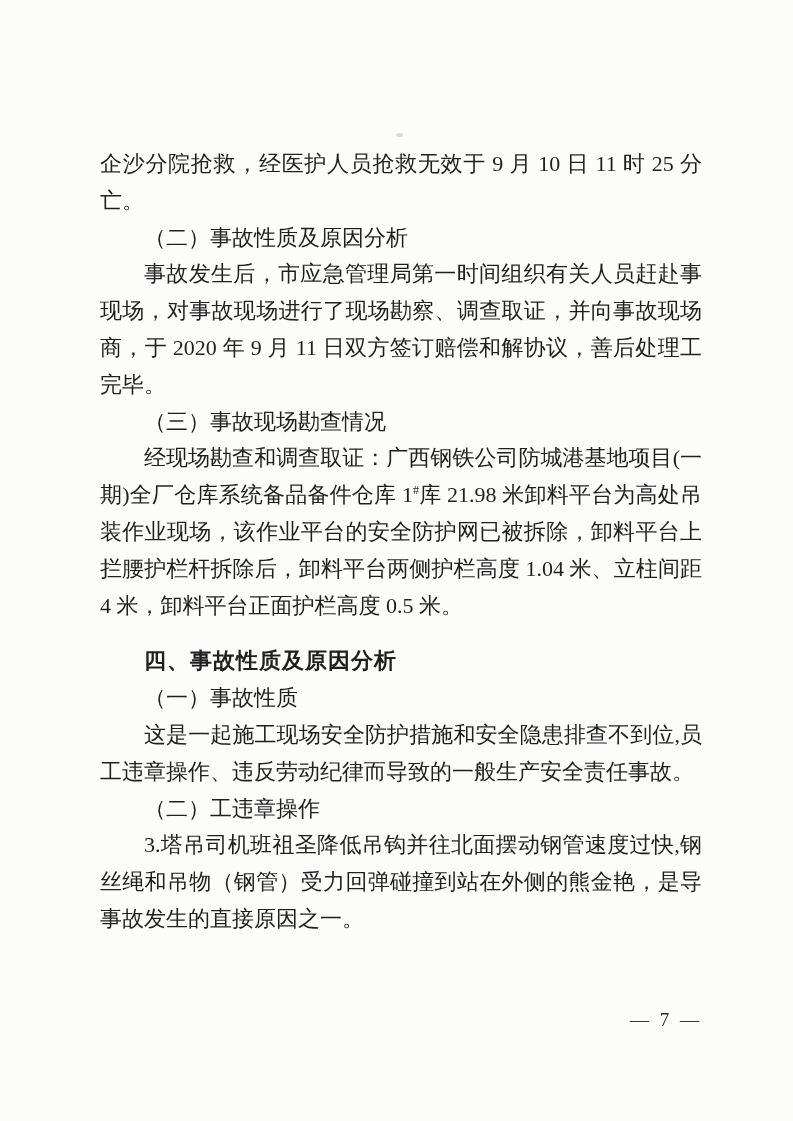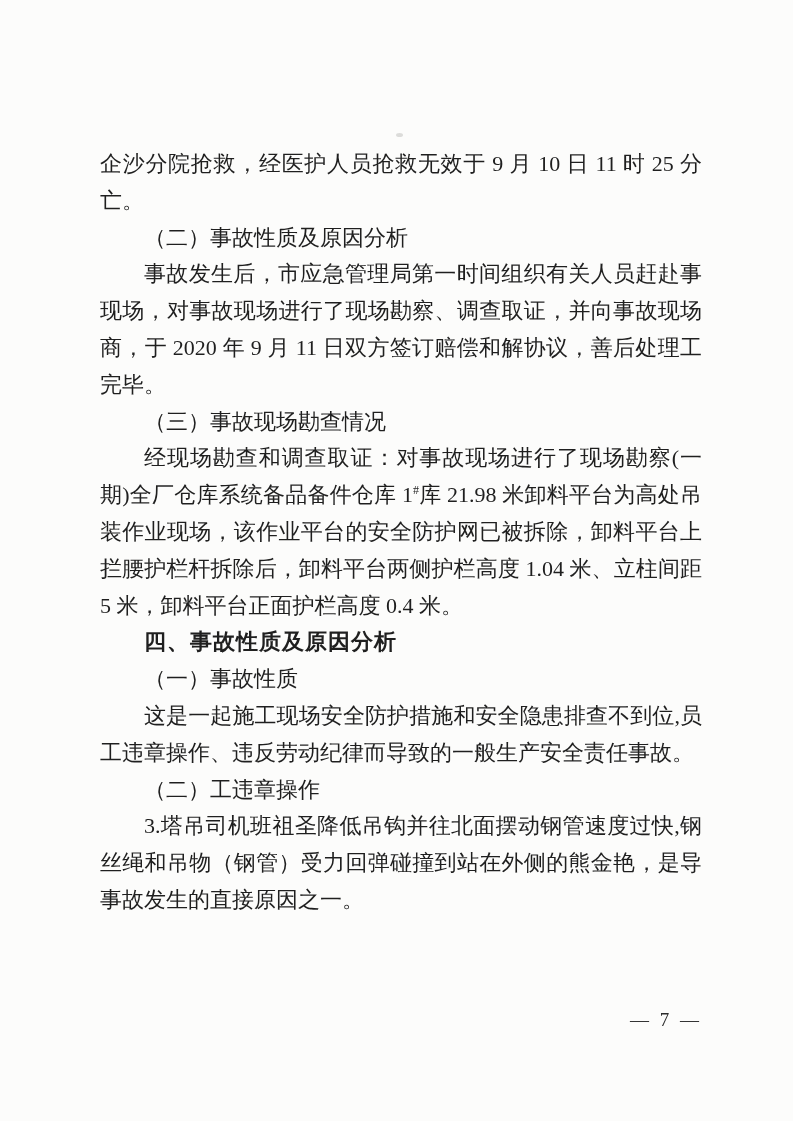--- a/index.html
+++ b/index.html
@@ -36,20 +36,21 @@
   .j {
     text-align-last: justify;
   }
   .ind {
     text-indent: 2em;
   }
   .h1 {
     font-family: "Liberation Sans", "DejaVu Sans", sans-serif;
     font-weight: bold;
     letter-spacing: 1px;
+    margin-top: 19px;
   }
   .sup {
     font-size: 12px;
     position: relative;
     top: -8px;
   }
   .pagenum {
     position: absolute;
     top: 1007px;
     left: 630px;
@@ -77,25 +78,25 @@
 
   <div class="content">
     <div class="l j">企沙分院抢救，经医护人员抢救无效于 9 月 10 日 11 时 25 分死</div>
     <div class="l">亡。</div>
     <div class="l ind">（二）事故性质及原因分析</div>
     <div class="l ind j">事故发生后，市应急管理局第一时间组织有关人员赶赴事故</div>
     <div class="l j">现场，对事故现场进行了现场勘察、调查取证，并向事故现场相</div>
     <div class="l j">商，于 2020 年 9 月 11 日双方签订赔偿和解协议，善后处理工作</div>
     <div class="l">完毕。</div>
     <div class="l ind">（三）事故现场勘查情况</div>
-    <div class="l ind j">经现场勘查和调查取证：对事故现场进行了现场勘察(一</div>
+    <div class="l ind j">经现场勘查和调查取证：广西钢铁公司防城港基地项目(一</div>
     <div class="l j"><span>期)全厂仓库系统备品备件仓库 1</span><span class="sup">#</span><span>库 21.98 米卸料平台为高处吊</span></div>
     <div class="l j">装作业现场，该作业平台的安全防护网已被拆除，卸料平台上部</div>
     <div class="l j">拦腰护栏杆拆除后，卸料平台两侧护栏高度 1.04 米、立柱间距</div>
-    <div class="l">5 米，卸料平台正面护栏高度 0.4 米。</div>
+    <div class="l">4 米，卸料平台正面护栏高度 0.5 米。</div>
     <div class="l ind h1">四、事故性质及原因分析</div>
     <div class="l ind">（一）事故性质</div>
     <div class="l ind j">这是一起施工现场安全防护措施和安全隐患排查不到位,员</div>
     <div class="l">工违章操作、违反劳动纪律而导致的一般生产安全责任事故。</div>
     <div class="l ind">（二）工违章操作</div>
     <div class="l ind j">3.塔吊司机班祖圣降低吊钩并往北面摆动钢管速度过快,钢</div>
     <div class="l j">丝绳和吊物（钢管）受力回弹碰撞到站在外侧的熊金艳，是导致</div>
     <div class="l">事故发生的直接原因之一。</div>
   </div>
 

